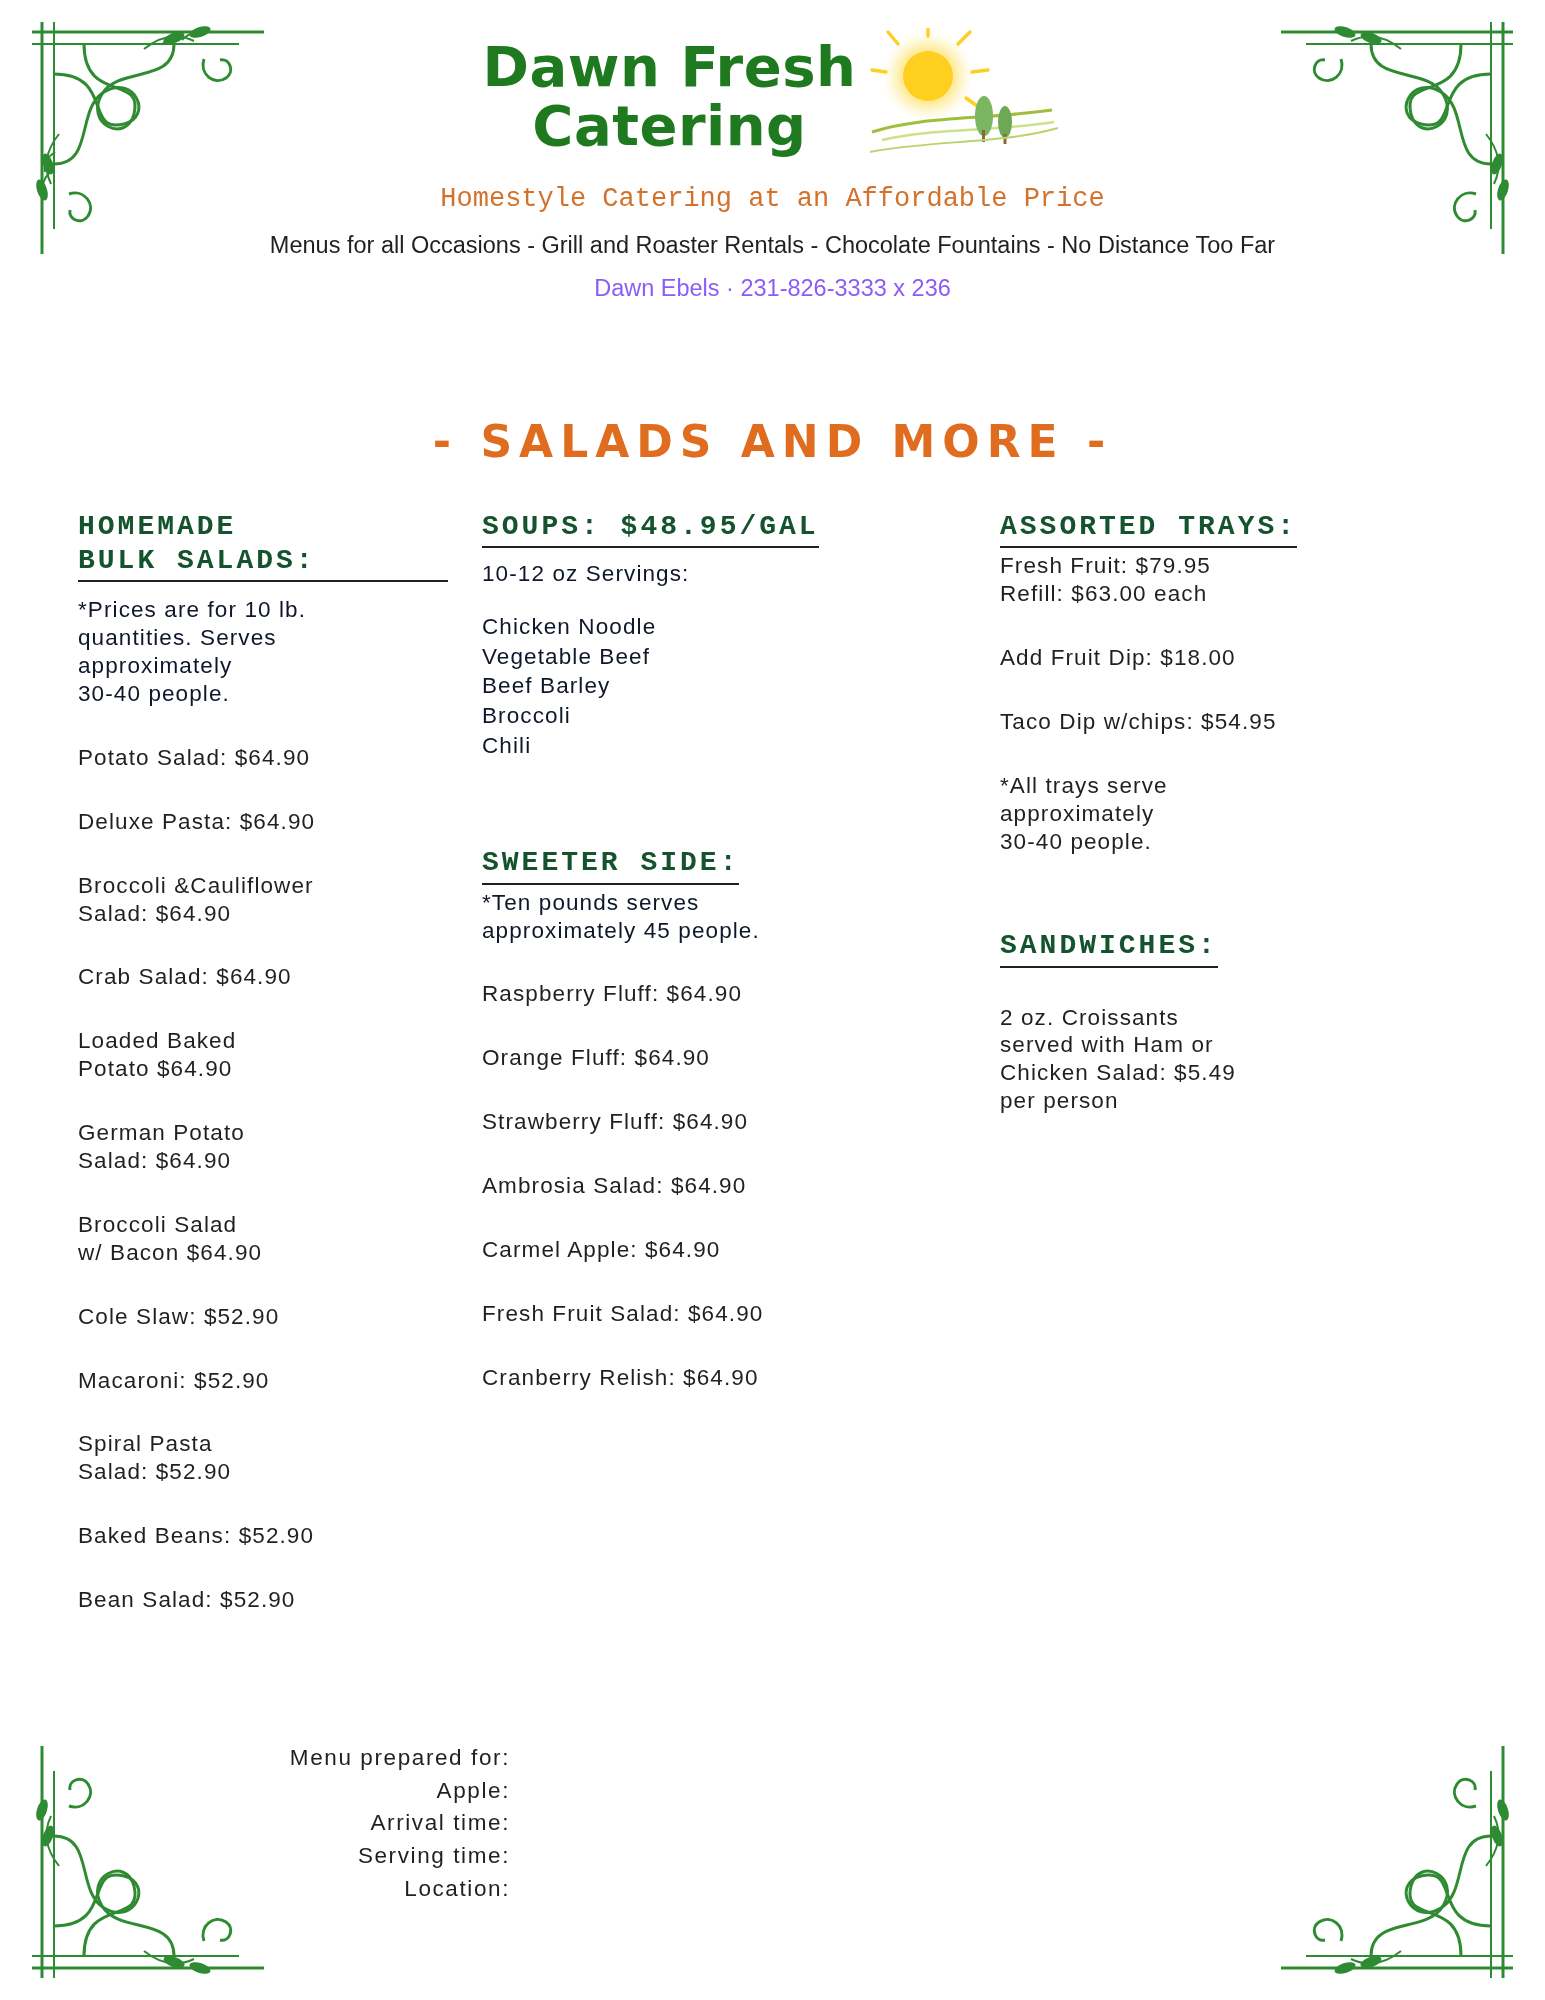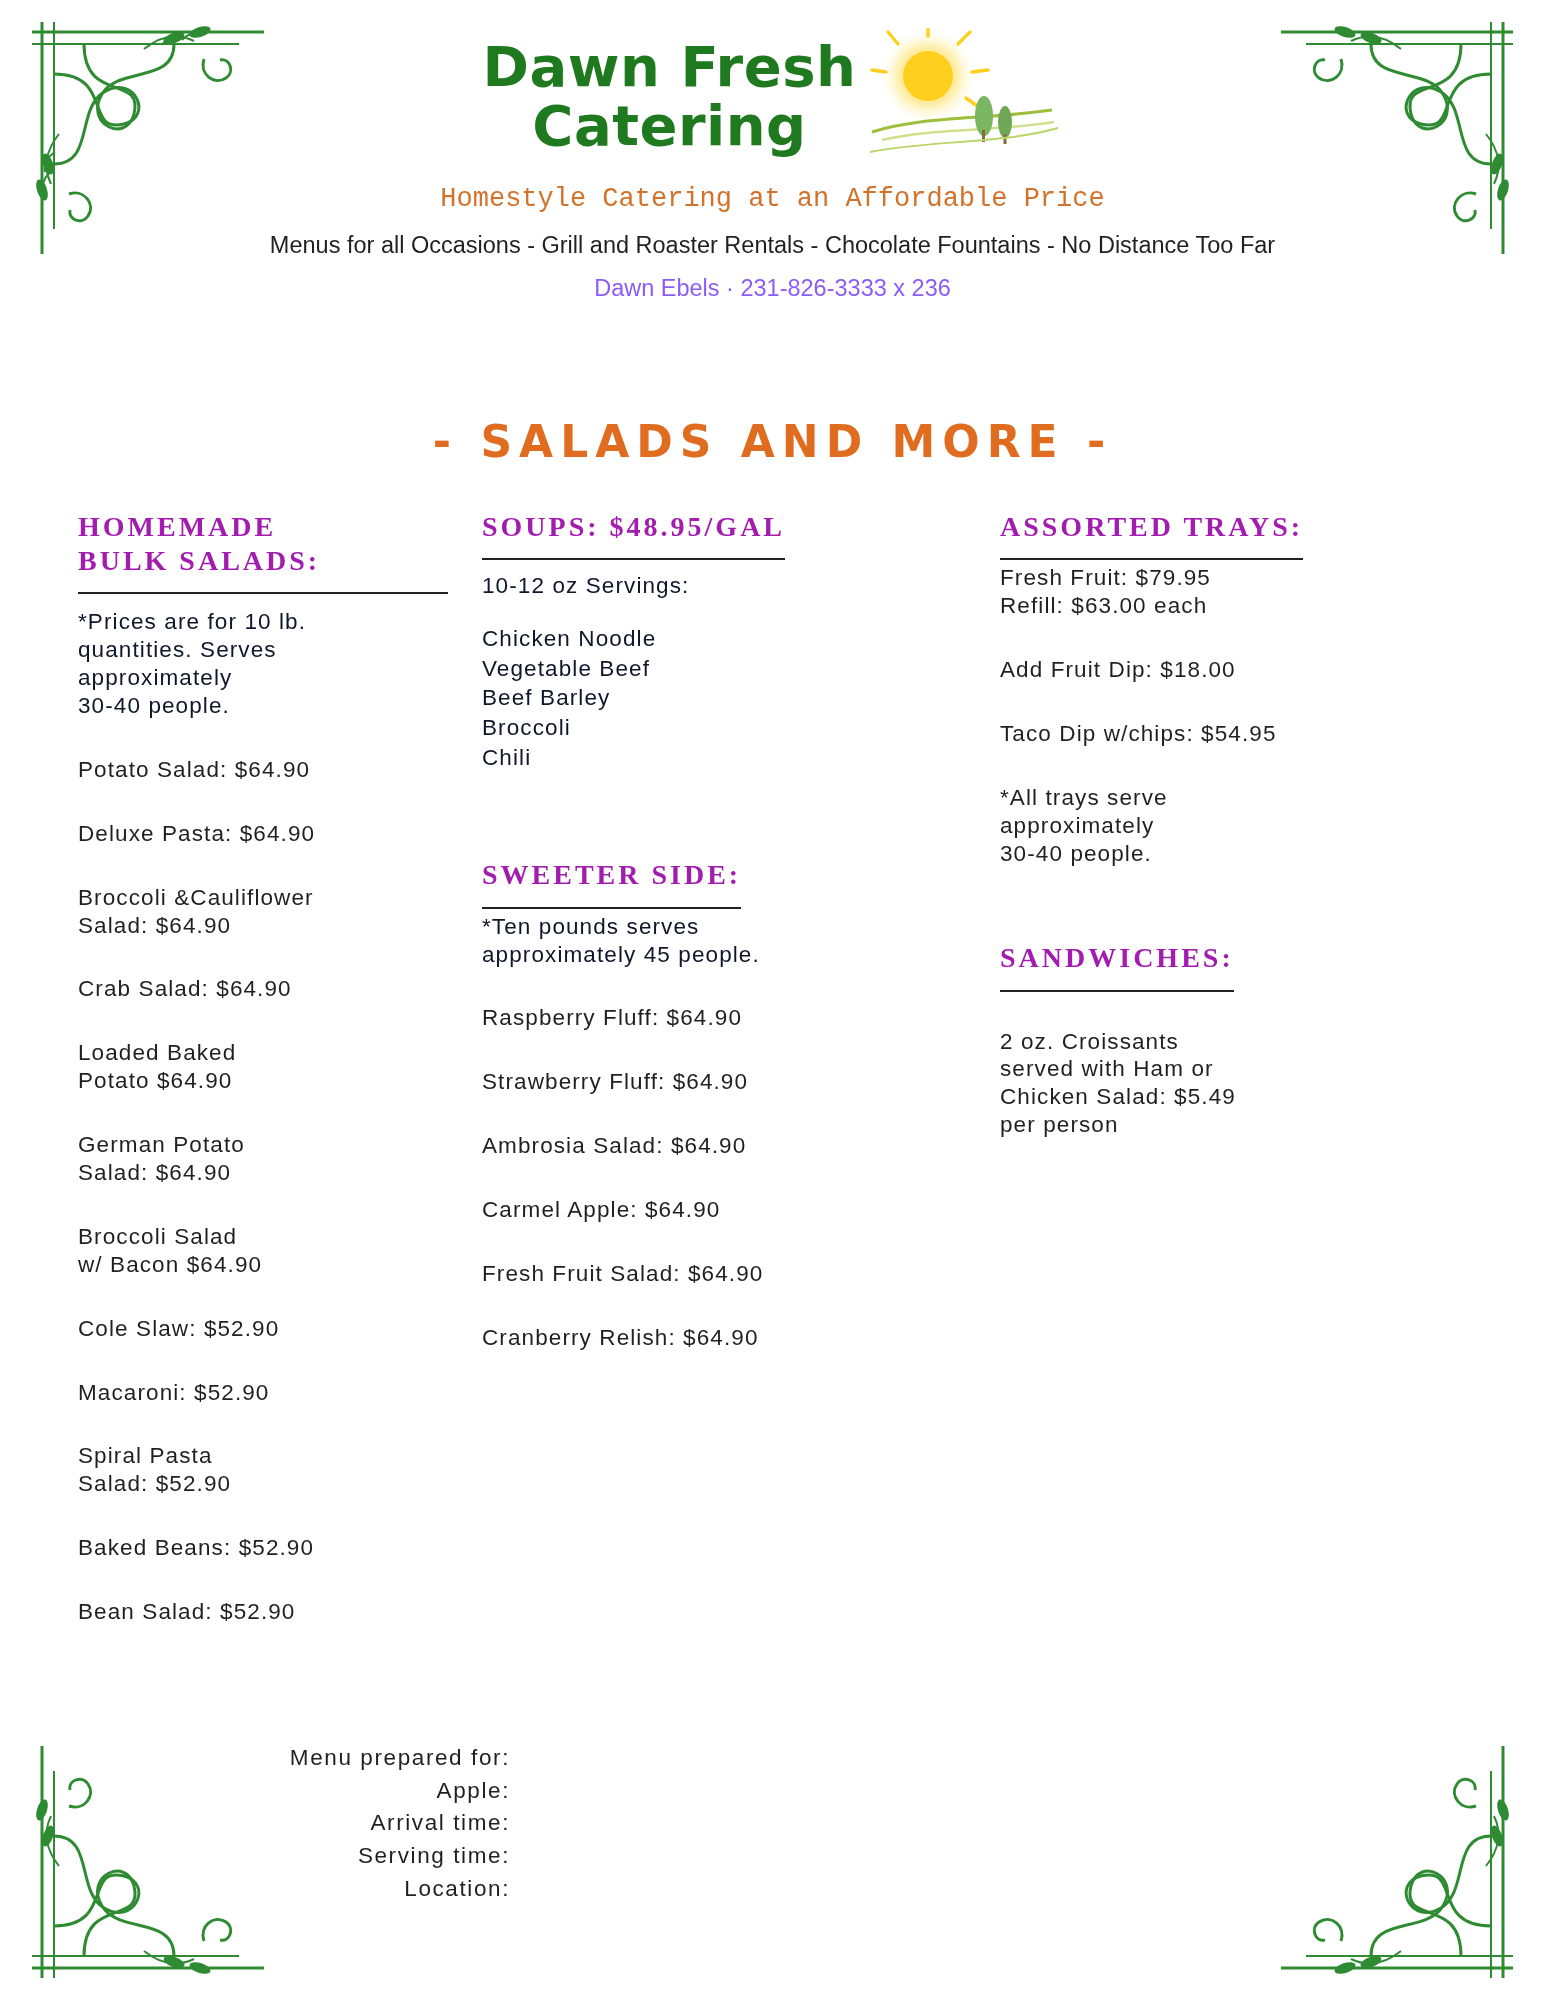--- a/index.html
+++ b/index.html
@@ -102,28 +102,28 @@
   }
   .col {
     position: absolute;
     top: 0;
   }
   .col-1 { left: 78px;  width: 370px; }
   .col-2 { left: 482px; width: 470px; }
   .col-3 { left: 1000px; width: 480px; }
 
   .sec-title {
-    font-family: Liberation Serif, serif;
+    font-family: Liberation Mono, monospace;
     font-weight: bold;
     font-size: 28px;
     letter-spacing: 3px;
-    color: #a21caf;
+    color: #14532d;
     border-bottom: 2.5px solid #231f20;
     display: inline-block;
-    padding-bottom: 14px;
+    padding-bottom: 2px;
     line-height: 1.22;
   }
   .sec-title.two-line { display: block; }
 
   .body-txt {
     font-family: "Liberation Sans", sans-serif;
     font-size: 22.5px;
     letter-spacing: 1.1px;
     line-height: 1.24;
     color: #0f172a;
@@ -331,20 +331,21 @@
 Vegetable Beef
 Beef Barley
 Broccoli
 Chili</div>
 
       <div class="sec-gap-lg">
         <div class="sec-title">SWEETER SIDE:</div>
         <div class="body-txt note tight">*Ten pounds serves
 approximately 45 people.</div>
         <div class="item">Raspberry Fluff: $64.90</div>
+        <div class="item">Orange Fluff: $64.90</div>
         <div class="item">Strawberry Fluff: $64.90</div>
         <div class="item">Ambrosia Salad: $64.90</div>
         <div class="item">Carmel Apple: $64.90</div>
         <div class="item">Fresh Fruit Salad: $64.90</div>
         <div class="item">Cranberry Relish: $64.90</div>
       </div>
     </div>
 
     <div class="col col-3">
       <div class="sec-title">ASSORTED TRAYS:</div>

